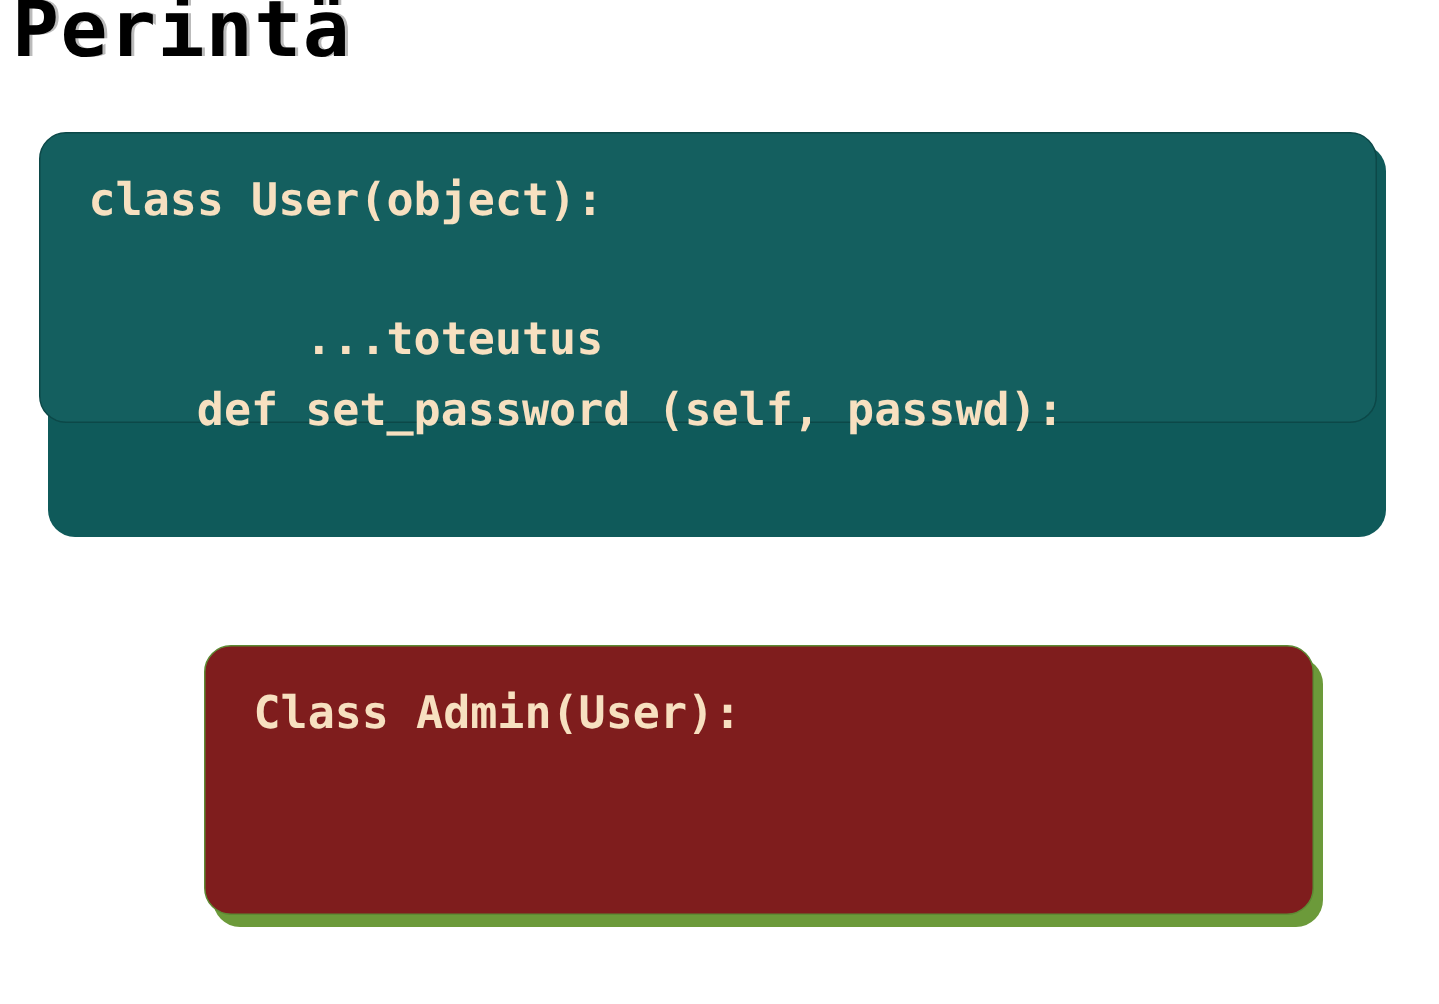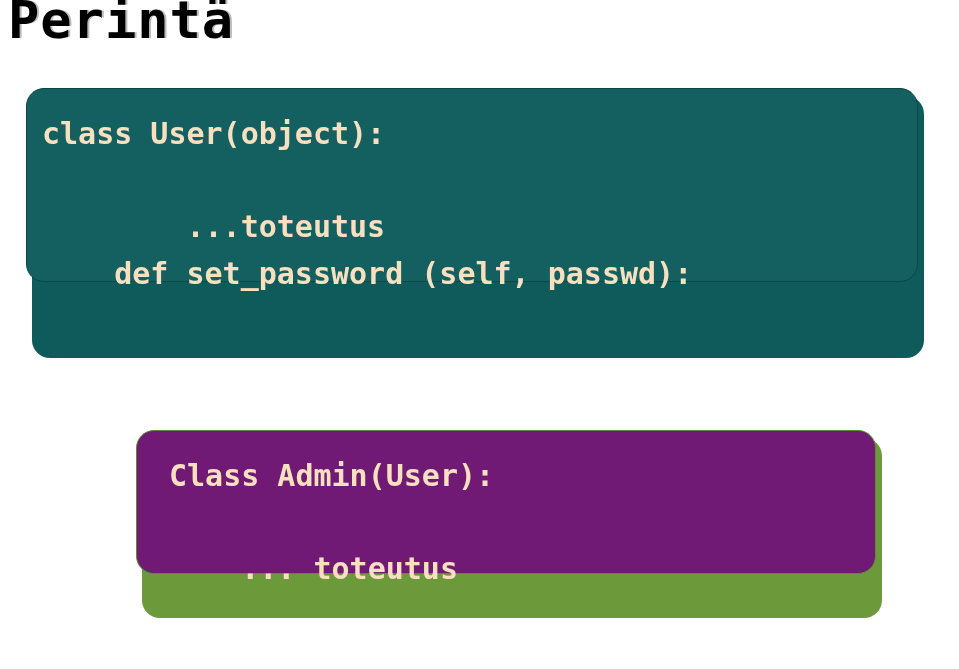--- a/index.html
+++ b/index.html
@@ -41,21 +41,21 @@
   .box1 {
     position: absolute;
     top: 88px;
     left: 26px;
     width: 892px;
     height: 194px;
     background: #145f5f;
     border: 1px solid #0c4848;
     border-radius: 18px;
     box-sizing: border-box;
-    padding: 22px 15px;
+    padding: 22px 32px;
     color: #f7e0c0;
     font-size: 30px;
     font-weight: bold;
     line-height: 1.55;
   }
   .box1 .line {
     white-space: pre;
   }
   
   .box2-shadow {
@@ -65,22 +65,22 @@
     width: 740px;
     height: 180px;
     background: #6c9a3a;
     border-radius: 18px;
   }
   .box2 {
     position: absolute;
     top: 430px;
     left: 136px;
     width: 740px;
-    height: 144px;
-    background: #701a75;
+    height: 180px;
+    background: #7f1d1d;
     border: 1px solid #5d8a33;
     border-radius: 18px;
     box-sizing: border-box;
     padding: 22px 32px;
     color: #f7e0c0;
     font-size: 30px;
     font-weight: bold;
     line-height: 1.55;
   }
   .box2 .line {
@@ -99,16 +99,15 @@
     <div class="line">class User(object):</div>
     <div class="line">&nbsp;</div>
     <div class="line">        ...toteutus</div>
     <div class="line">    def set_password (self, passwd):</div>
   </div>
 
   <div class="box2-shadow"></div>
   <div class="box2">
     <div class="line">Class Admin(User):</div>
     <div class="line">&nbsp;</div>
-    <div class="line">    ... toteutus</div>
   </div>
 
 </div>
 
 </body></html>

